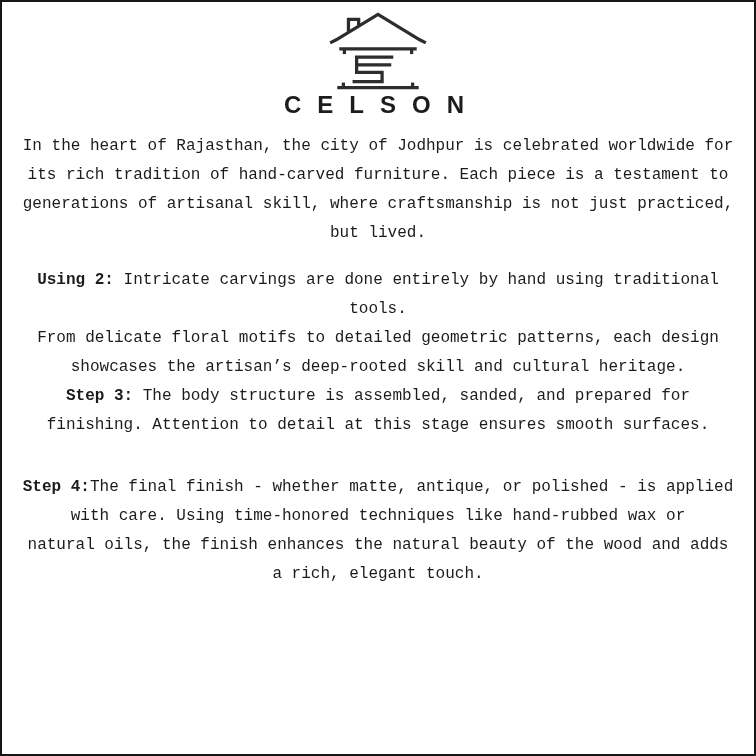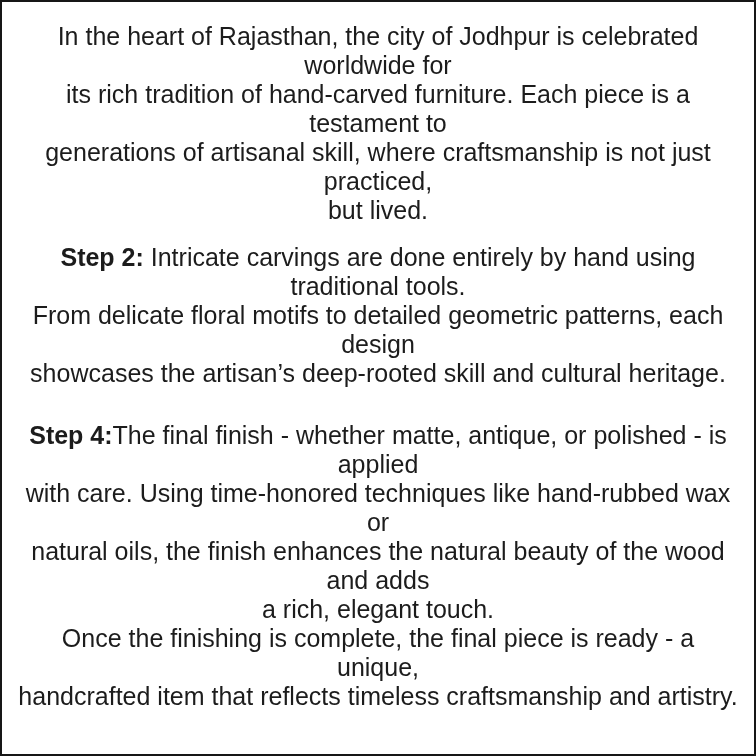--- a/index.html
+++ b/index.html
@@ -36,54 +36,75 @@
   }
   .title {
     font-size: 20px;
     font-weight: bold;
     letter-spacing: 3px;
     word-spacing: 5px;
     margin: 12px 8px 0;
     line-height: 30px;
   }
   .para {
-    font-size: 25px;
+    font-size: 16px;
     line-height: 29px;
     white-space: pre-line;
     margin: 0 16px;
+    font-family: Liberation Mono, monospace;
   }
   .para strong { font-weight: bold; }
   .m-intro { margin-top: 14px; }
   .m-s1 { margin-top: 4px; }
   .m-s2 { margin-top: 18px; }
   .m-s3 { margin-top: 0; }
   .m-s4 { margin-top: 33px; }
   .m-close { margin-top: 0; }
 </style>
 </head>
 <body>
 
 <div class="page">
 
+  <header>
+    <svg class="logo" width="112" height="80" viewBox="0 0 110 78" aria-hidden="true">
+
+      <path d="M 8 32 L 14 29 L 55 4 L 96 29 L 102 32"></path>
+
+      <path d="M 26 21 L 26 9 L 36 9 L 36 15"></path>
+
+      <path d="M 17 38 H 93"></path>
+      <line x1="22" y1="38" x2="22" y2="43"></line>
+      <line x1="88" y1="38" x2="88" y2="43"></line>
+
+      <path d="M 70 46 H 34 V 61 H 59 V 70 H 30"></path>
+      <path d="M 68 53.5 H 34"></path>
+
+      <path d="M 15 76 H 95"></path>
+      <line x1="21" y1="71" x2="21" y2="76"></line>
+      <line x1="89" y1="71" x2="89" y2="76"></line>
+    </svg>
+    <div class="brand">CELSON</div>
+  </header>
 
 
   <main>
     <p class="para m-intro">In the heart of Rajasthan, the city of Jodhpur is celebrated worldwide for
 its rich tradition of hand-carved furniture. Each piece is a testament to
 generations of artisanal skill, where craftsmanship is not just practiced,
 but lived.</p>
 
 
-    <p class="para m-s2"><strong>Step 2:</strong><span> Intricate carvings are done entirely by hand using traditional tools.
+    <p class="para m-s2"><strong>Using 2:</strong><span> Intricate carvings are done entirely by hand using traditional tools.
 From delicate floral motifs to detailed geometric patterns, each design
 showcases the artisan’s deep-rooted skill and cultural heritage.</span></p>
 
+    <p class="para m-s3"><strong>Step 3:</strong><span> The body structure is assembled, sanded, and prepared for
+finishing. Attention to detail at this stage ensures smooth surfaces.</span></p>
 
     <p class="para m-s4"><strong>Step 4:</strong><span>The final finish - whether matte, antique, or polished - is applied
 with care. Using time-honored techniques like hand-rubbed wax or
 natural oils, the finish enhances the natural beauty of the wood and adds
 a rich, elegant touch.</span></p>
 
-    <p class="para m-close">Once the finishing is complete, the final piece is ready - a unique,
-handcrafted item that reflects timeless craftsmanship and artistry.</p>
   </main>
 
 </div>
 
 </body></html>

